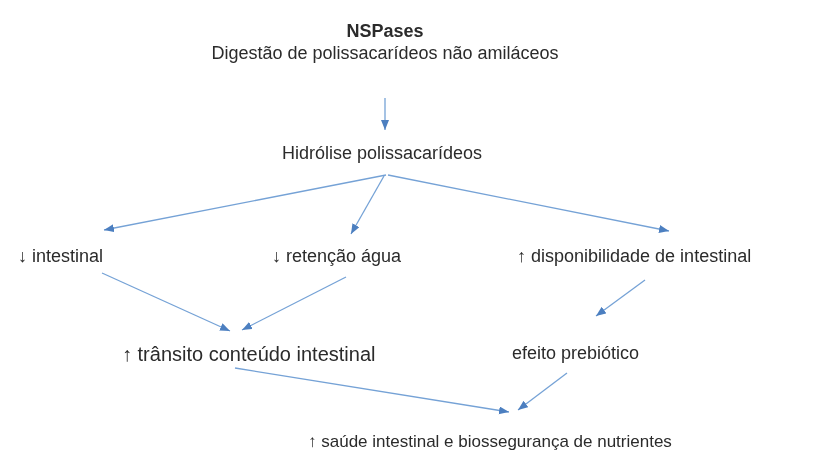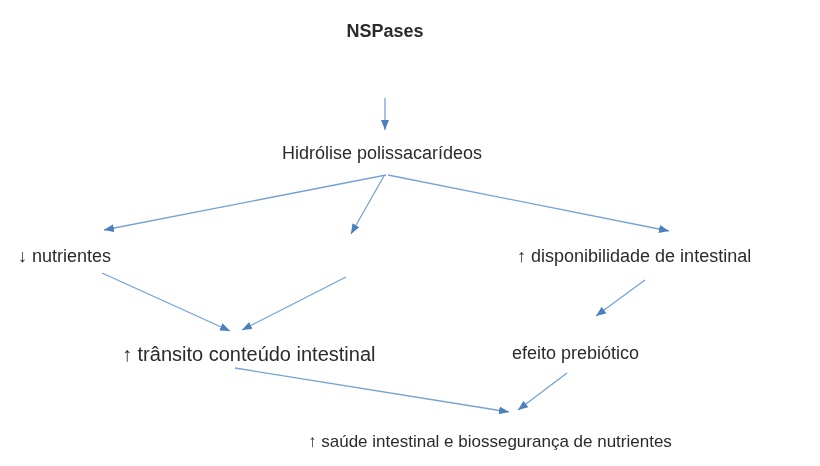--- a/index.html
+++ b/index.html
@@ -50,26 +50,28 @@
     <line class="edge" x1="388" y1="175" x2="669" y2="231" marker-end="url(#ah)"></line>
     <line class="edge" x1="102" y1="273" x2="230" y2="331" marker-end="url(#ah)"></line>
     <line class="edge" x1="346" y1="277" x2="242" y2="330" marker-end="url(#ah)"></line>
     <line class="edge" x1="645" y1="280" x2="596" y2="316" marker-end="url(#ah)"></line>
     <line class="edge" x1="235" y1="368" x2="509" y2="412" marker-end="url(#ah)"></line>
     <line class="edge" x1="567" y1="373" x2="518" y2="410" marker-end="url(#ah)"></line>
   </svg>
 
   <div class="title-block">
     <div class="bold">NSPases</div>
+    <div>Digestão de polissacarídeos não amiláceos</div>
   </div>
 
   <div class="label lbl-hidrolise">Hidrólise polissacarídeos</div>
 
-  <div class="label lbl-viscosidade">↓ nutrientes</div>
+  <div class="label lbl-viscosidade">↓ intestinal</div>
 
+  <div class="label lbl-retencao">↓ retenção água</div>
 
   <div class="label lbl-disponibilidade">↑ disponibilidade de intestinal</div>
 
   <div class="label lbl-transito">↑ trânsito conteúdo intestinal</div>
 
   <div class="label lbl-prebiotico">efeito prebiótico</div>
 
   <div class="label lbl-saude">↑ saúde intestinal e biossegurança de nutrientes</div>
 
 </div>

